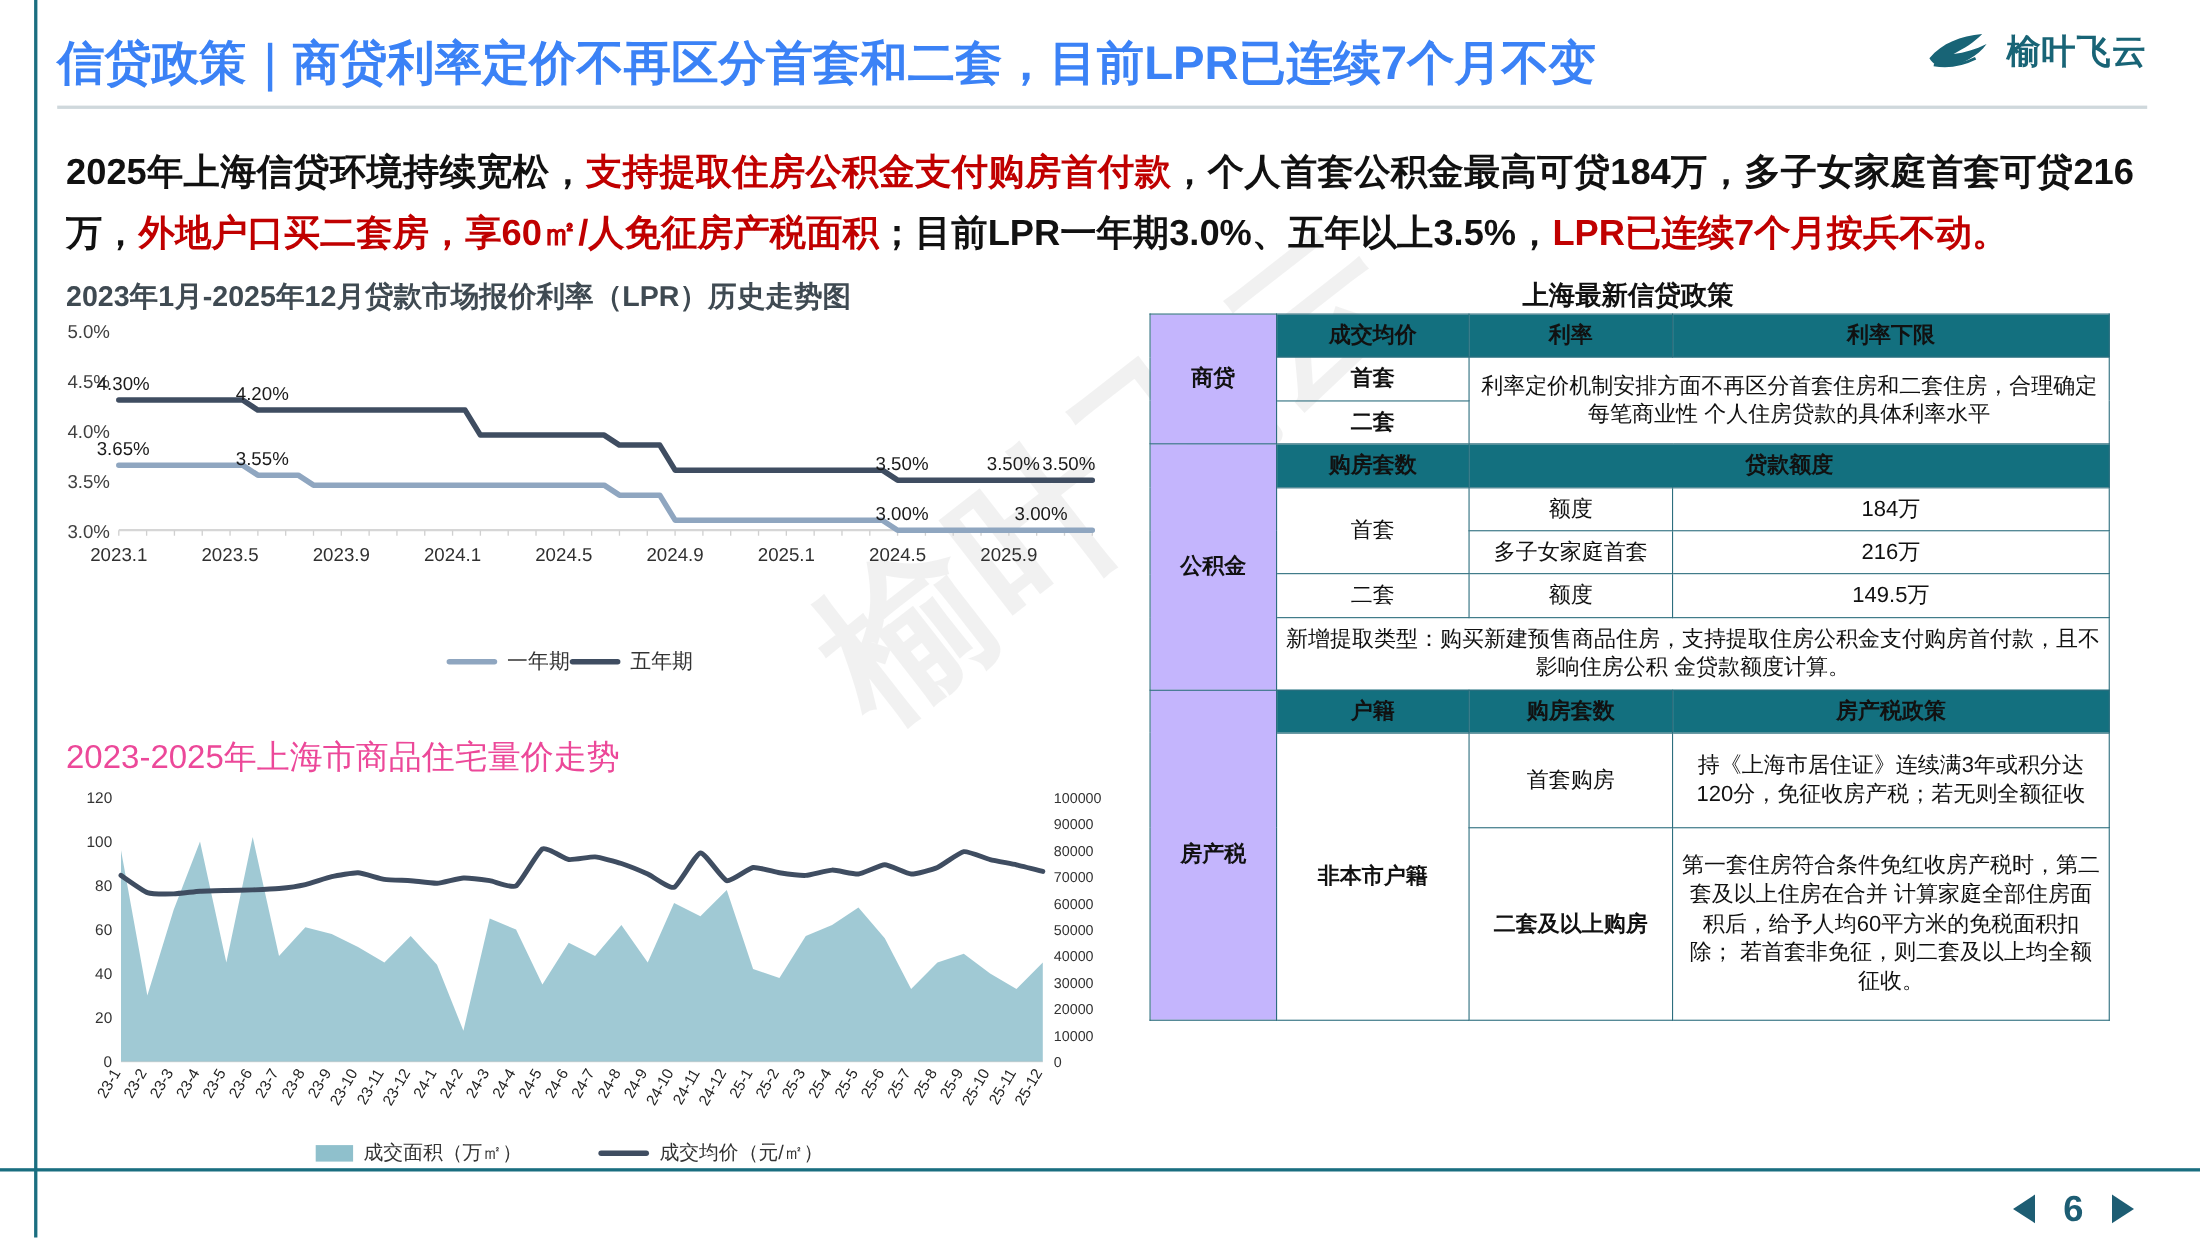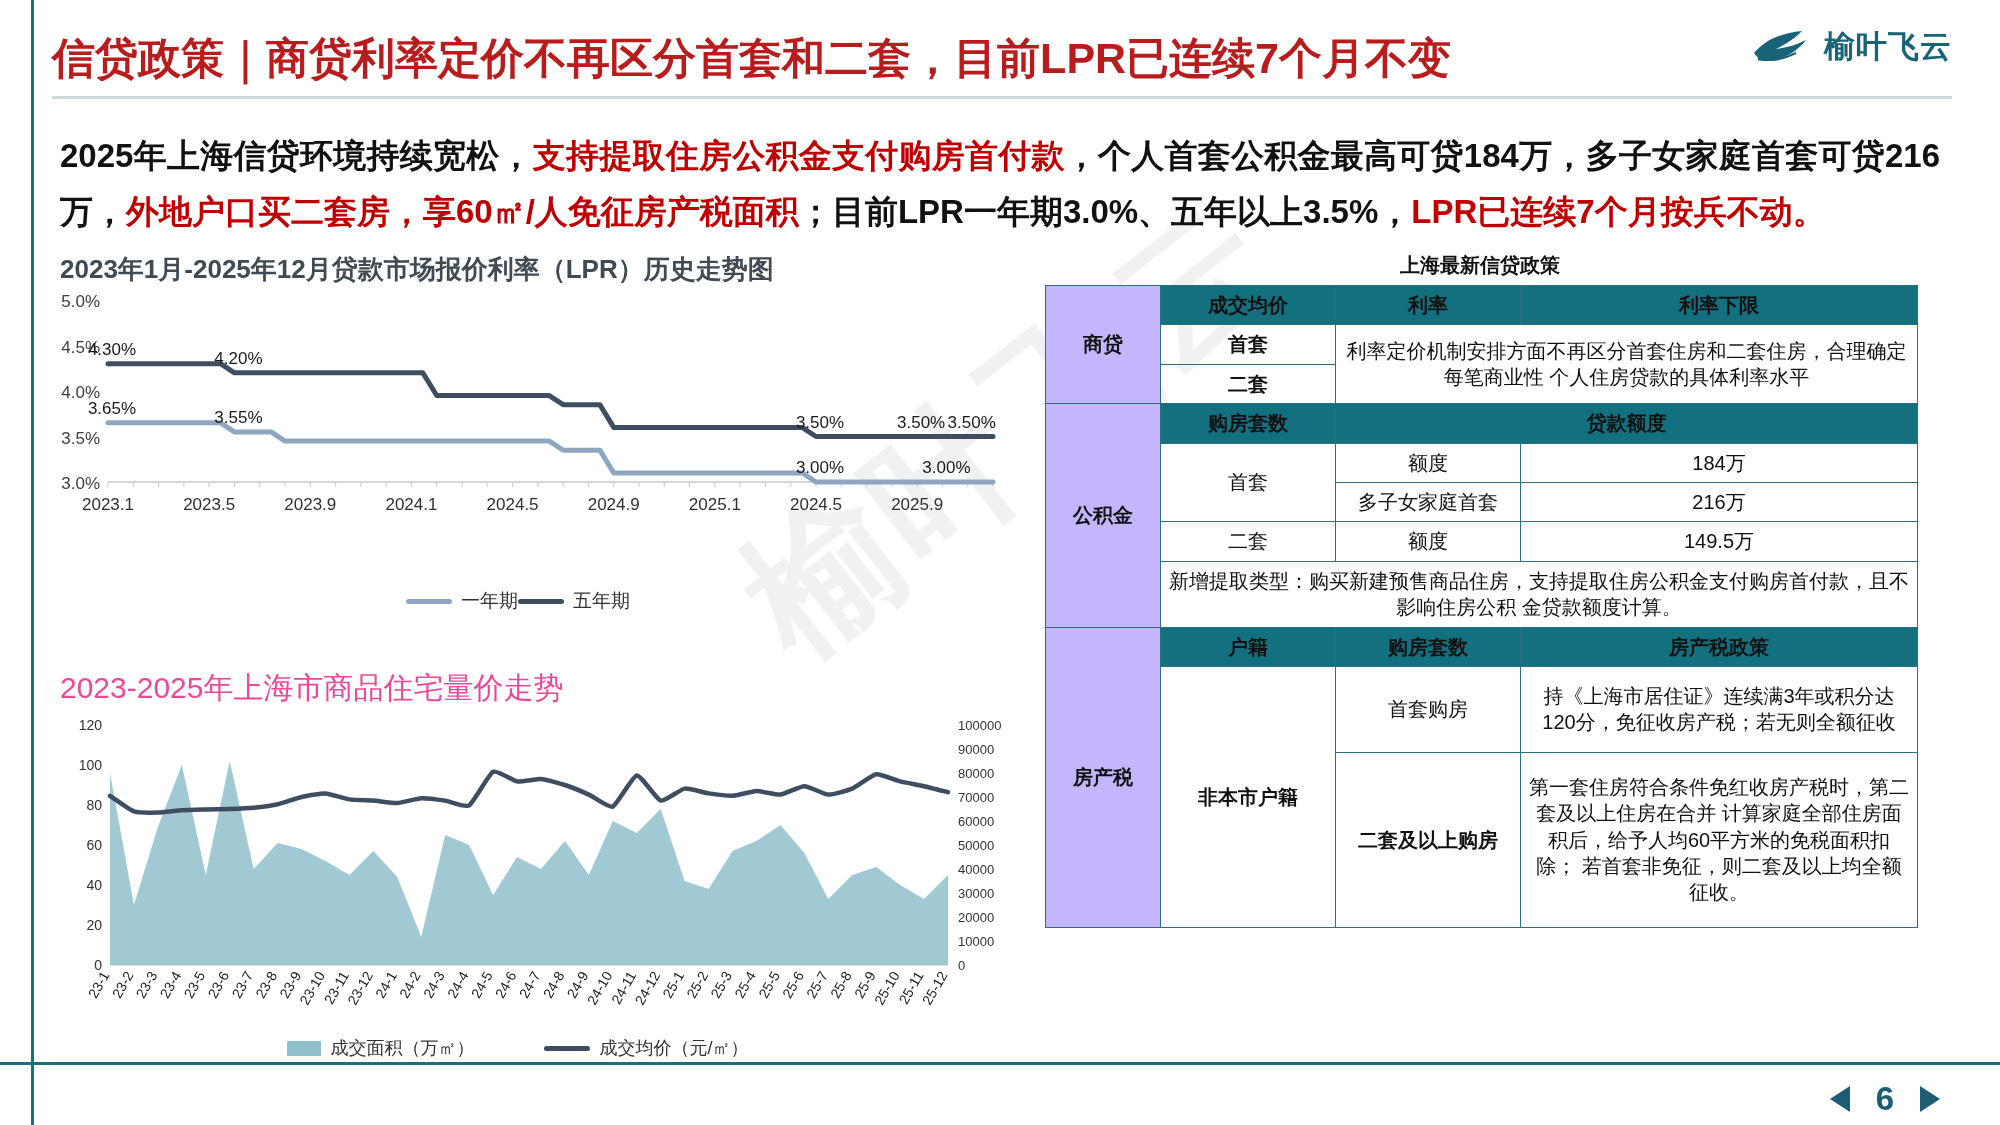--- a/index.html
+++ b/index.html
@@ -17,21 +17,21 @@
   }
   .bottom-rule {
     position: absolute; left: 0; top: 1062px; width: 2000px; height: 3px;
     background: #1a6e80;
   }
   
   .header {
     position: absolute; left: 52px; top: 30px; width: 1900px; height: 62px;
   }
   .header-title {
-    font-size: 43px; font-weight: bold; color: #b91c1c;
+    font-size: 43px; font-weight: bold; color: #3b82f6;
     letter-spacing: 0px; white-space: nowrap; line-height: 56px;
   }
   .logo {
     position: absolute; right: 48px; top: 26px;
     display: flex; align-items: center; gap: 10px;
   }
   .logo-mark { display:block; }
   .logo-text { font-size: 31px; font-weight: bold; color: #186476; letter-spacing: 1px; }
   .header-underline {
     position: absolute; left: 52px; top: 96px; width: 1900px; height: 3px;
@@ -64,21 +64,21 @@
   .chart2 { position: absolute; left: 48px; top: 710px; width: 960px; height: 345px; }
   .chart2-legend {
     position: absolute; left: 48px; top: 1036px; width: 940px;
     display: flex; justify-content: center; gap: 70px;
     font-size: 18px; color: #333; align-items: center;
   }
   .lg-swatch { width: 34px; height: 15px; display: inline-block; }
   
   .table-title {
     position: absolute; left: 1040px; top: 252px; width: 880px;
-    text-align: center; font-size: 20px; font-weight: bold; color: #111;
+    text-align: center; font-size: 24px; font-weight: bold; color: #111;
   }
   table.policy {
     position: absolute; left: 1045px; top: 285px;
     width: 872px; border-collapse: collapse;
     table-layout: fixed;
   }
   table.policy td {
     border: 1px solid #2d6e7e;
     padding: 6px 8px;
     font-size: 20px;

